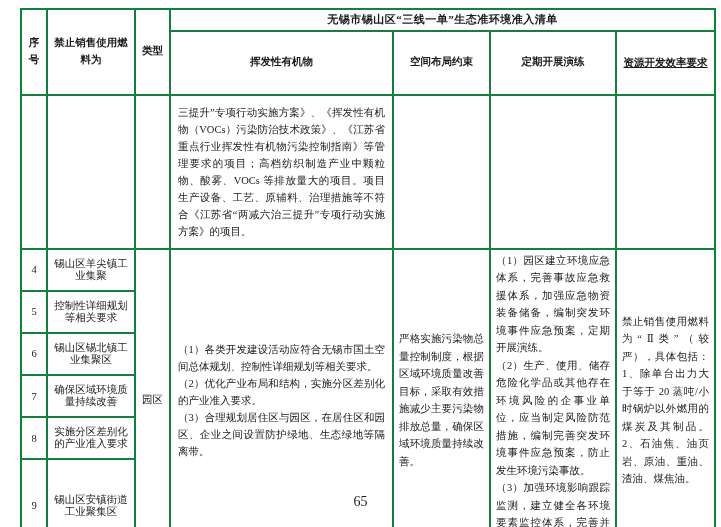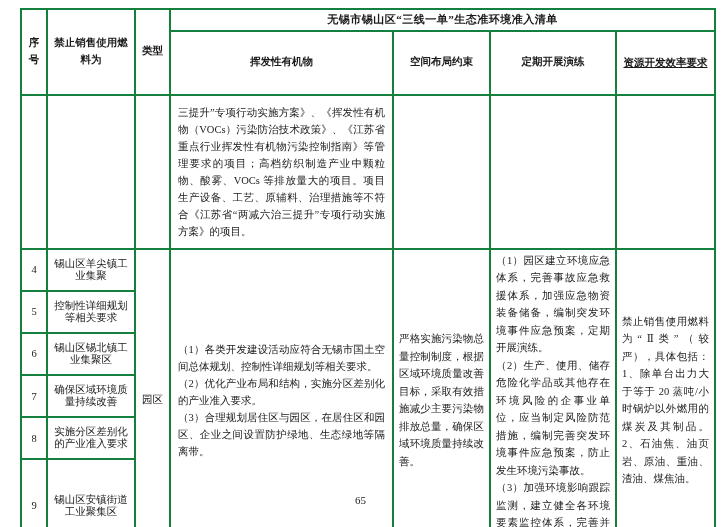--- a/index.html
+++ b/index.html
@@ -40,21 +40,21 @@
   td.para-sm{
     text-align:justify;
     line-height:17.5px;
     white-space:pre-line;
     vertical-align:middle;
     padding:2px 5px;
   }
   .unit-name{line-height:12px;}
   .page-number{
     position:absolute;left:0;right:0;top:494px;
-    text-align:center;font-size:11px;
+    text-align:center;font-size:14px;
   }
 </style>
 </head>
 <body>
 
 <table class="doc-table">
   <colgroup>
     <col style="width:26px">
       <col style="width:88px">
       <col style="width:35px">

